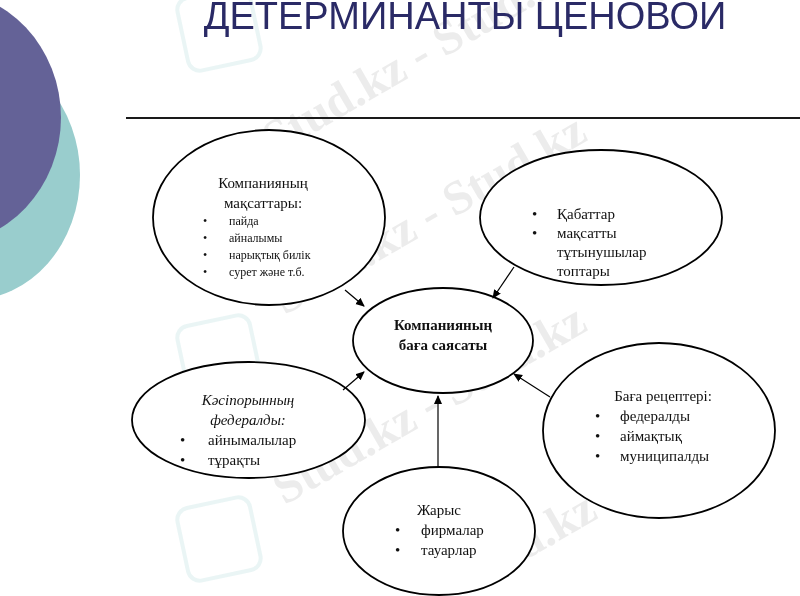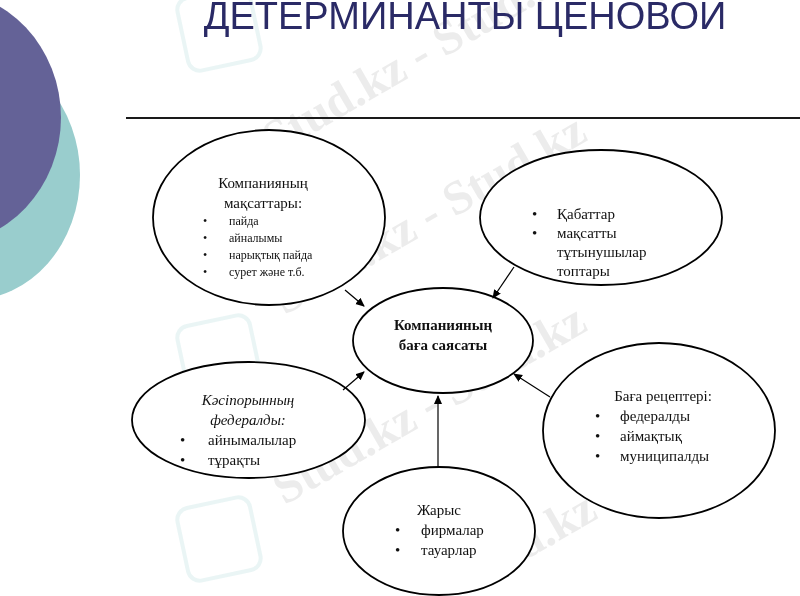--- a/index.html
+++ b/index.html
@@ -117,21 +117,21 @@
 </svg>
 
 <div class="node" id="node-goals">
   <div class="head">
     <div>Компанияның</div>
     <div>мақсаттары:</div>
   </div>
   <ul>
     <li><span class="bullet">•</span><span>пайда</span></li>
     <li><span class="bullet">•</span><span>айналымы</span></li>
-    <li><span class="bullet">•</span><span>нарықтық пайда</span></li>
+    <li><span class="bullet">•</span><span>нарықтық билік</span></li>
     <li><span class="bullet">•</span><span>сурет және т.б.</span></li>
   </ul>
 </div>
 
 <div class="node" id="node-demand">
   <ul>
     <li><span class="bullet">•</span><span>Қабаттар</span></li>
     <li style="width:105px;"><span class="bullet">•</span><span>мақсатты тұтынушылар топтары</span></li>
   </ul>
 </div>

